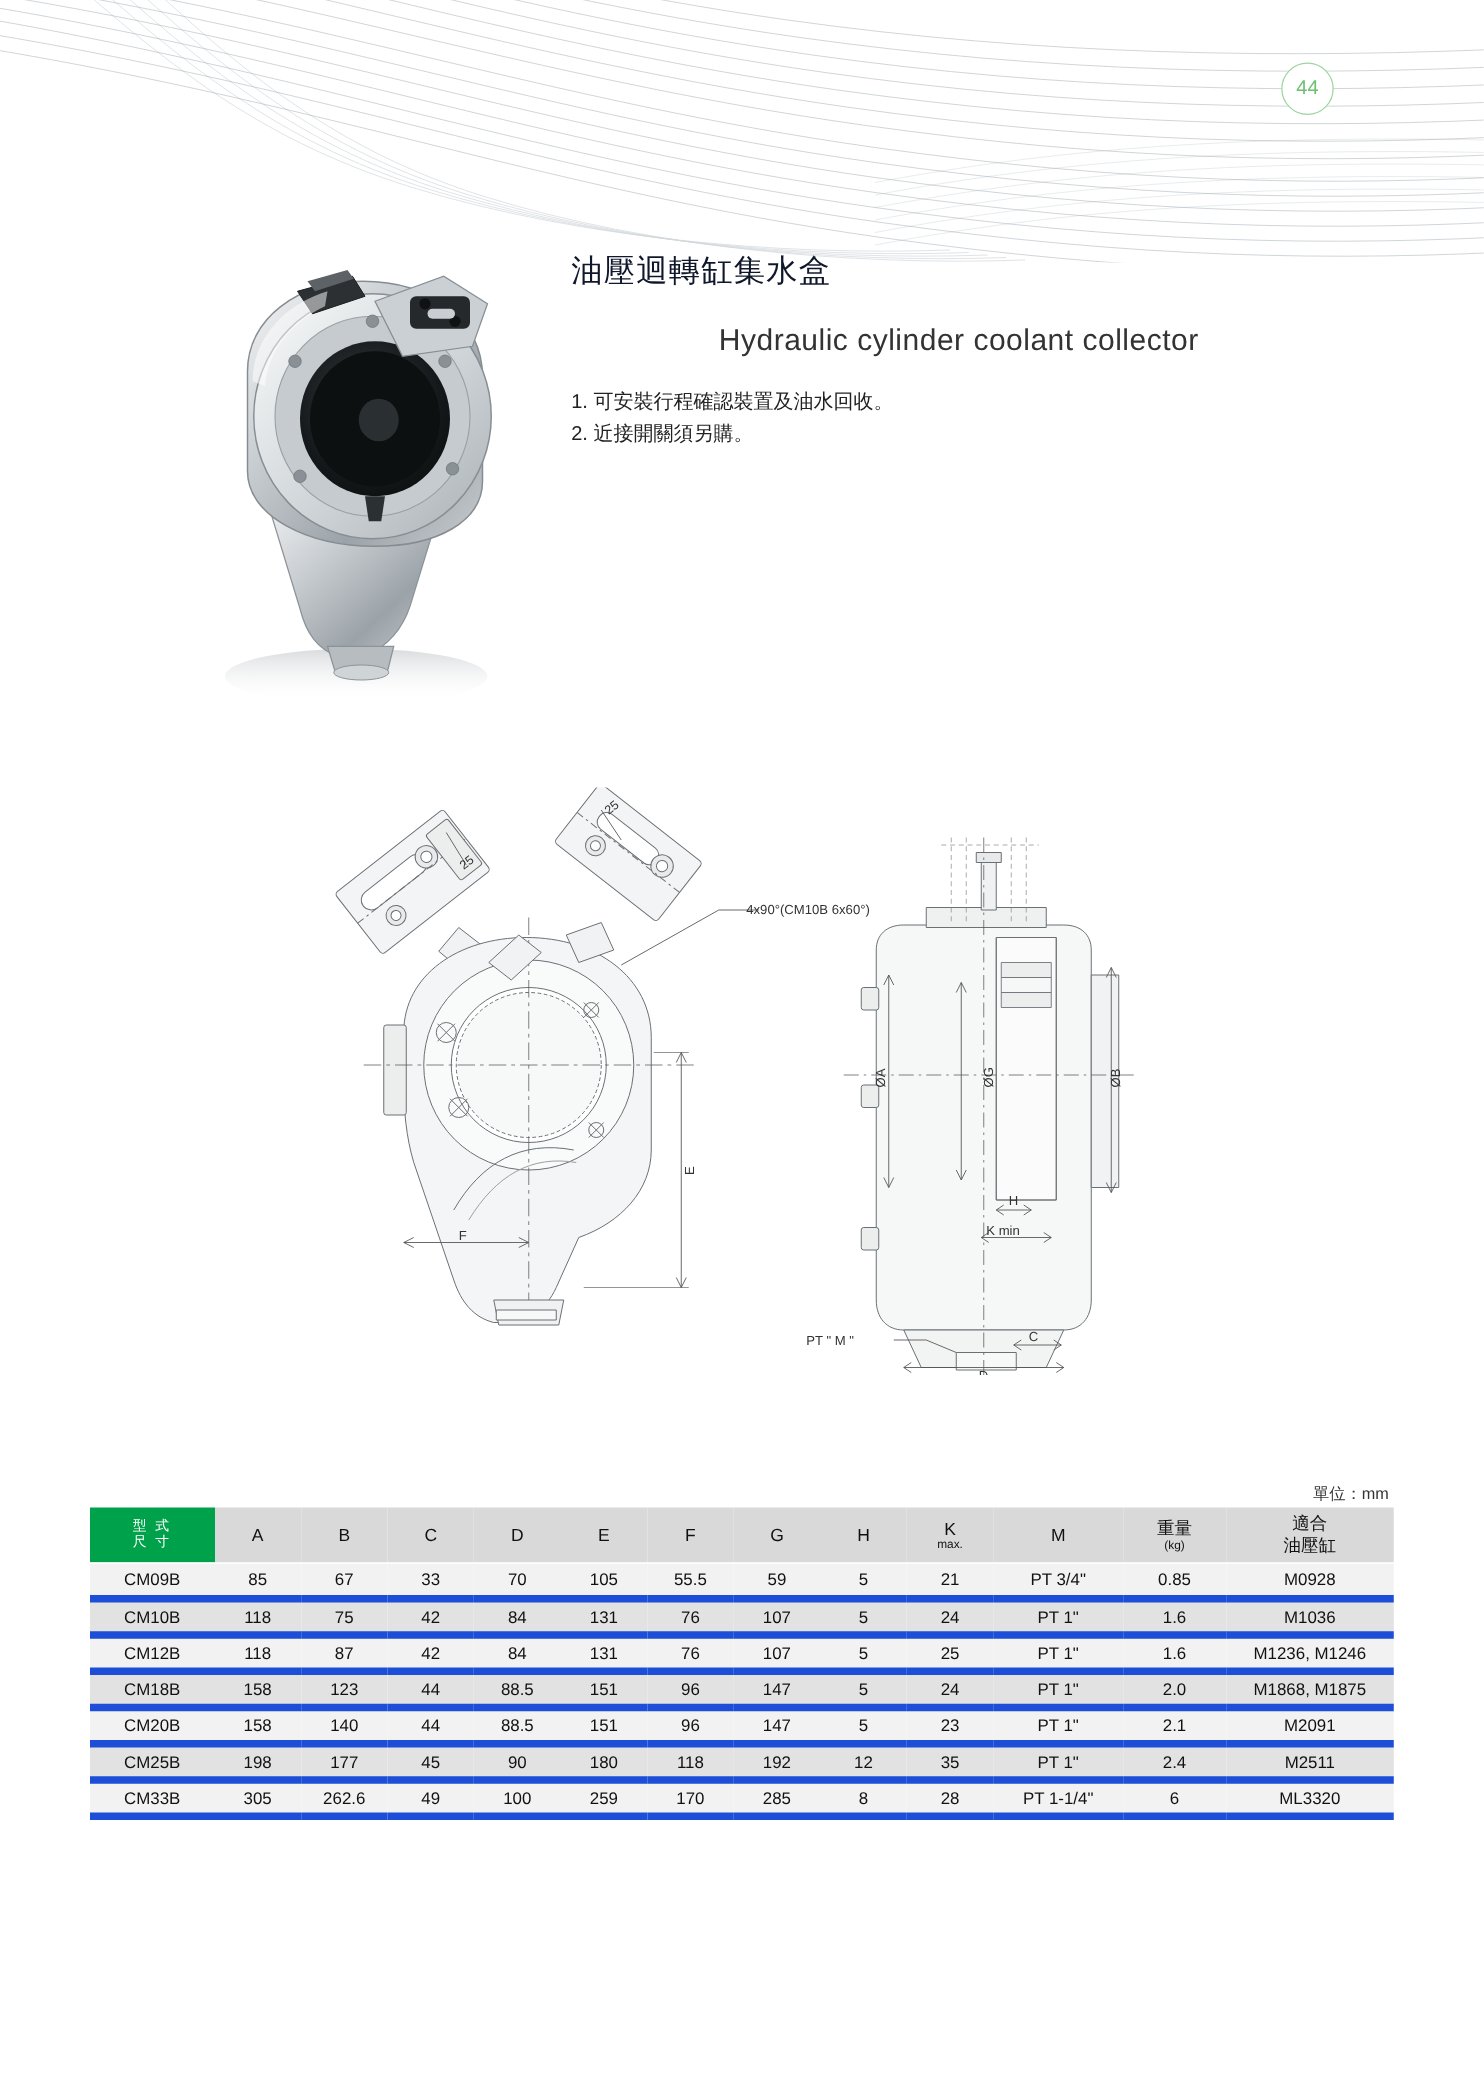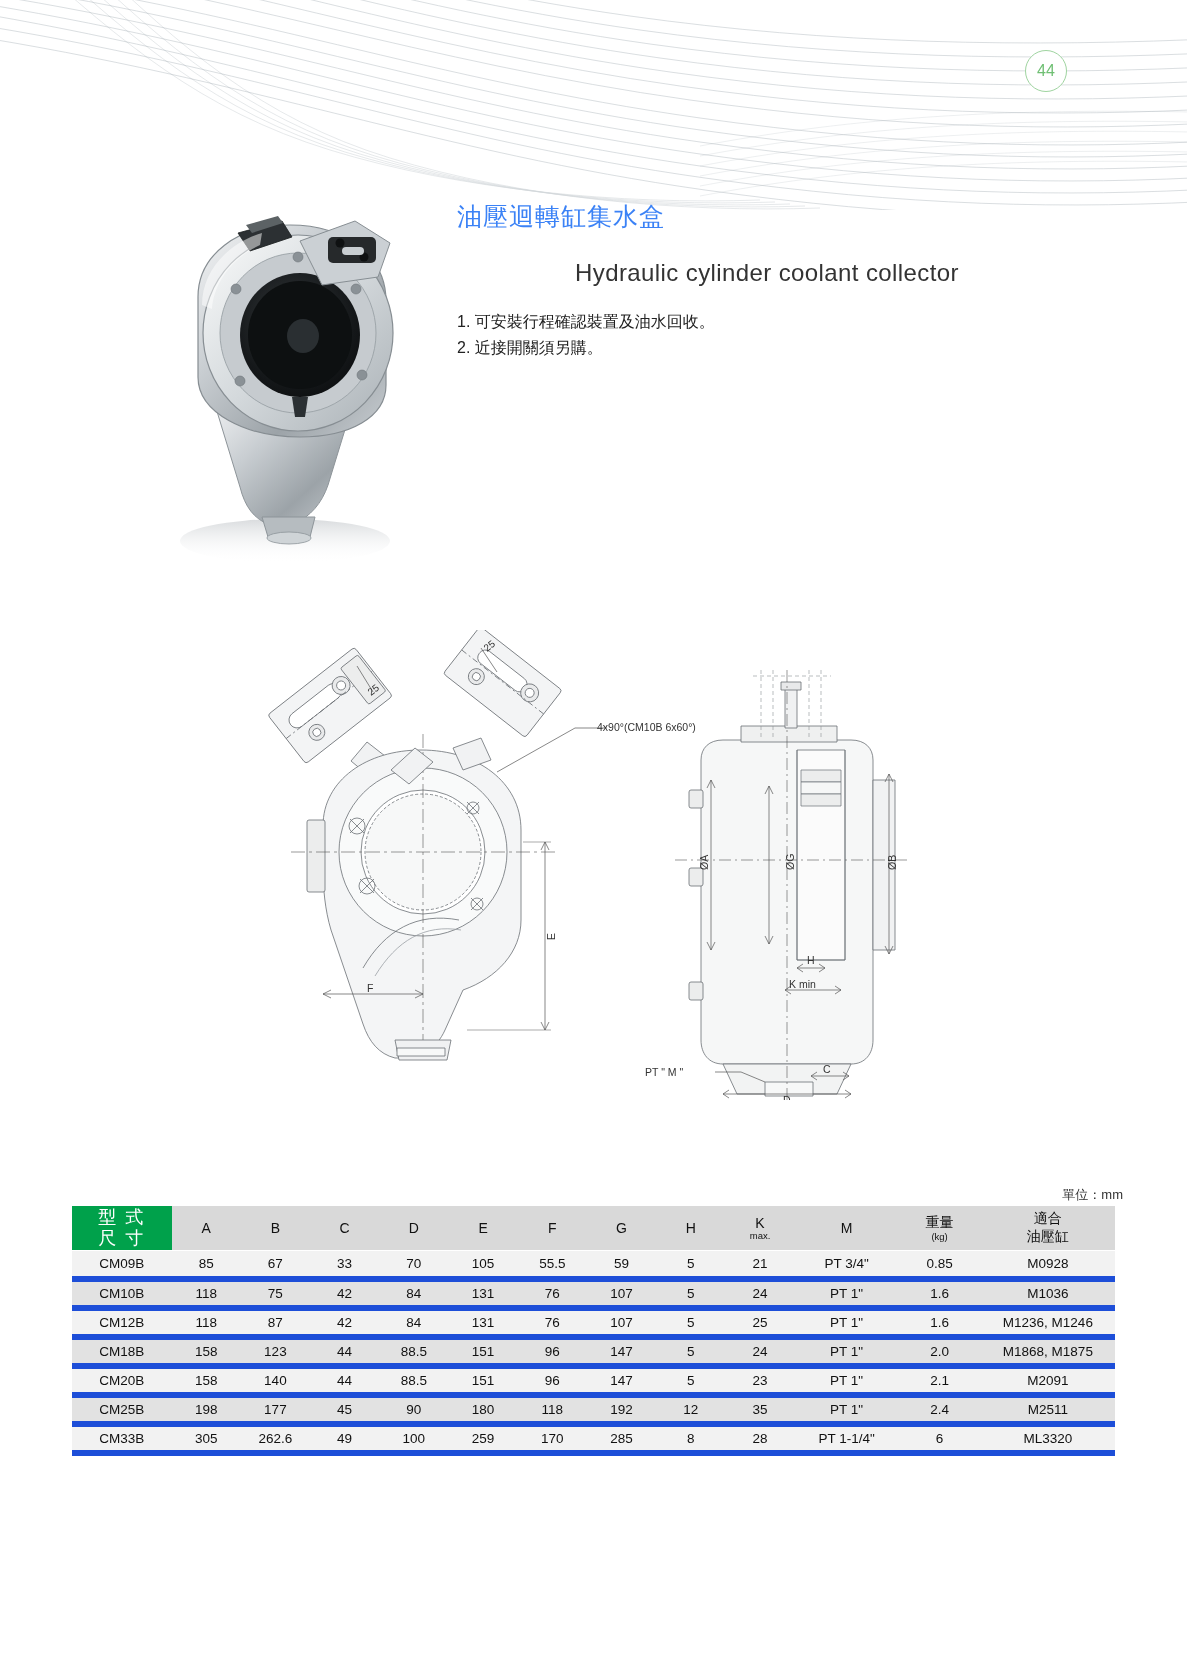--- a/index.html
+++ b/index.html
@@ -51,21 +51,21 @@
   .title-main {
     font-size: 51px;
     font-weight: bold;
     color: #4cb050;
     letter-spacing: -1px;
     line-height: 1.0;
     margin: 0 0 6px 0;
   }
   .title-cn {
     font-size: 25px;
-    color: #3b82f6;
+    color: #0f172a;
     letter-spacing: 1px;
     margin: 0 0 26px 0;
   }
   .title-en {
     font-size: 24px;
     color: #333;
     letter-spacing: 0.4px;
     margin: 0 0 22px 0;
     font-weight: 300;
     text-align: center;
@@ -79,21 +79,21 @@
   
   .drawings {
     position: absolute;
     left: 245px; top: 630px;
     width: 690px; height: 470px;
   }
 
   
   .unit-label {
     position: absolute;
-    right: 64px; top: 1186px;
+    right: 76px; top: 1186px;
     font-size: 13px;
     color: #333;
   }
 
   
   .spec-table-wrap {
     position: absolute;
     left: 72px; top: 1206px;
     width: 1043px;
   }
@@ -113,21 +113,21 @@
   table.spec thead th {
     background: #d9d9d9;
     font-weight: normal;
     font-size: 14px;
     height: 44px;
     border-bottom: 1px solid #fff;
   }
   table.spec thead th.model-head {
     background: #00a14b;
     color: #fff;
-    font-size: 18px;
+    font-size: 11px;
     line-height: 1.18;
     letter-spacing: 2px;
   }
   table.spec tbody tr:nth-child(odd) { background: #f2f2f2; }
   table.spec tbody tr:nth-child(even) { background: #e2e2e2; }
   table.spec tbody tr td:first-child { background: transparent; }
   table.spec tbody tr { border-bottom: 6px solid #1d4ed8; }
   .sub { font-size: 9.5px; display:block; line-height: 1; }
   .colw-model { width: 9.2%; }
   .colw-d { width: 6.4%; }

